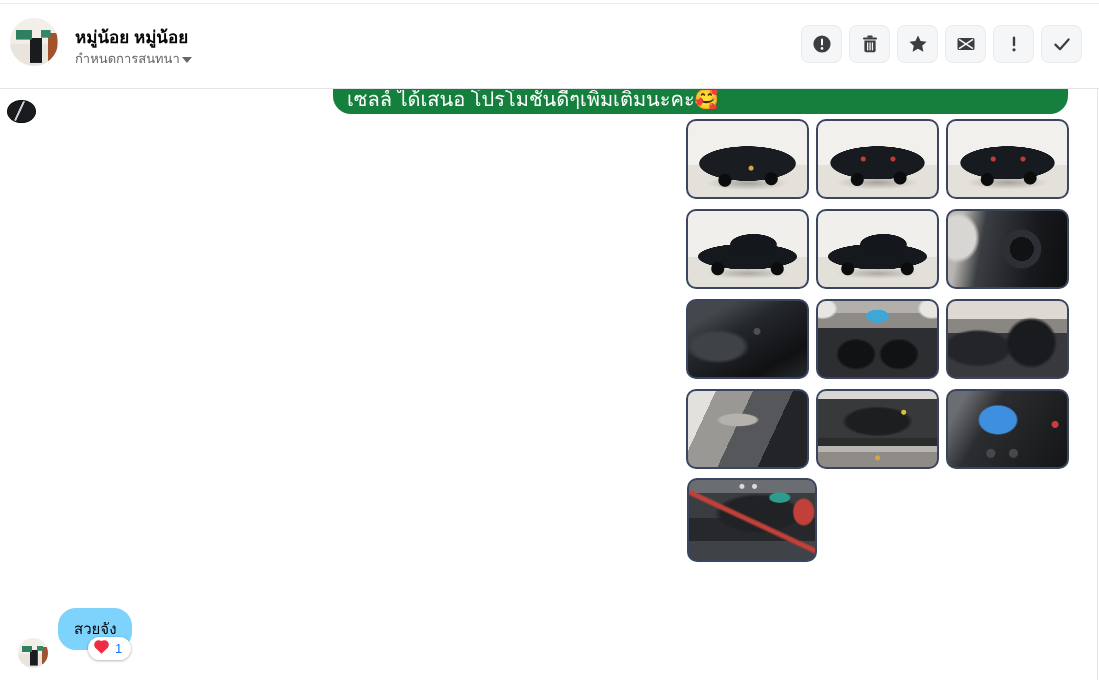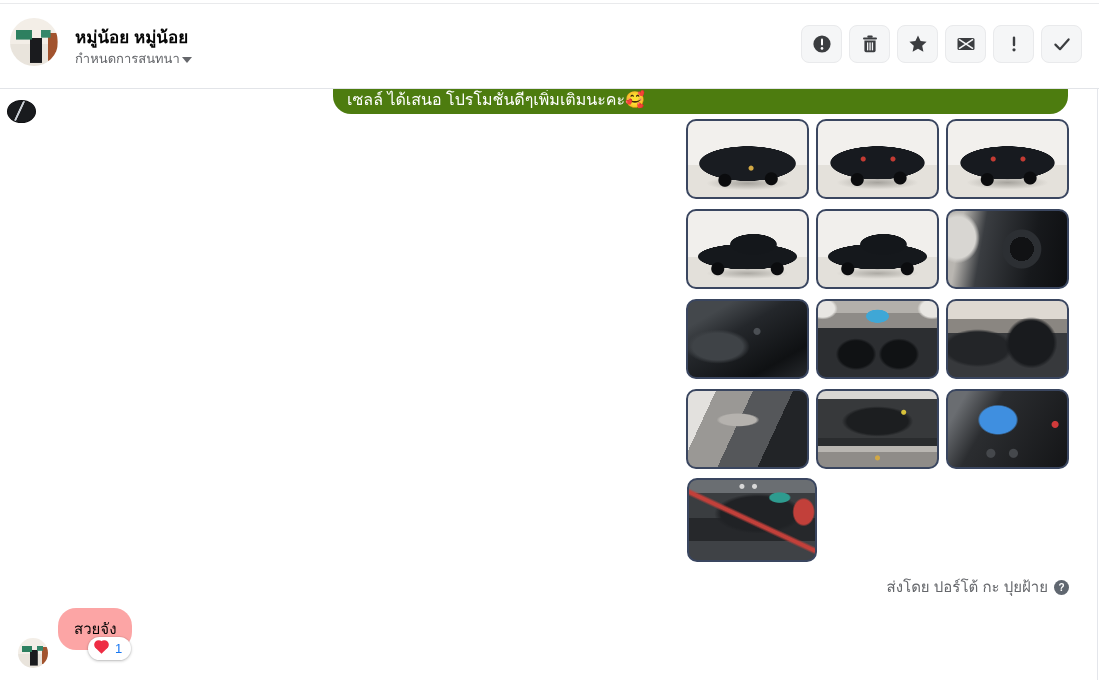--- a/index.html
+++ b/index.html
@@ -27,23 +27,23 @@
   .act-btn{width:41px;height:38px;border-radius:8px;background:#f5f6f7;border:1px solid #e9eaec;
            display:flex;align-items:center;justify-content:center;cursor:pointer;box-sizing:border-box;}
   .act-btn svg{display:block;}
 
   
   .content{position:absolute;top:89px;left:0;right:0;bottom:0;background:#fff;overflow:hidden;}
   .right-divider{position:absolute;top:0;bottom:0;right:1px;width:1px;background:#e4e6eb;}
   .mini-logo{position:absolute;left:7px;top:11px;width:29px;height:23px;border-radius:50%;
     background:linear-gradient(115deg,transparent 40%,#c9ced4 42% 46%,transparent 48%),#191b1e;
     border:1px solid #0e0f11;box-sizing:border-box;}
-  .bubble-out{position:absolute;left:333px;top:-16px;width:735px;height:41px;background:#4d7c0f;
+  .bubble-out{position:absolute;left:333px;top:-16px;width:735px;height:41px;background:#15803d;
     border-radius:18px;color:#fff;display:flex;align-items:flex-end;
-    padding:0 14px 5px;box-sizing:border-box;font-size:16px;line-height:19px;cursor:pointer;}
+    padding:0 14px 5px;box-sizing:border-box;font-size:20px;line-height:19px;cursor:pointer;}
   .bubble-out .txt{white-space:nowrap;overflow:hidden;}
 
   .photo-grid{position:absolute;left:686px;top:30px;display:grid;
     grid-template-columns:repeat(3,123px);grid-auto-rows:80px;column-gap:7px;row-gap:10px;}
   .ph{box-sizing:border-box;border:2px solid #3a4660;border-radius:10px;cursor:pointer;
       background-color:#e8e6e2;}
   .ph-single{position:absolute;left:687px;top:389px;width:130px;height:84px;}
 
   
   .k-truck-front{background:
@@ -108,21 +108,21 @@
     radial-gradient(circle 3px at 52% 8%,#d8d8d8 0 2px,transparent 3px),
     linear-gradient(25deg,transparent 46%,#c2403a 48% 50%,transparent 52%),
     radial-gradient(ellipse 35% 25% at 55% 42%,#202225 0 85%,transparent 100%),
     linear-gradient(180deg,#6a6e72 0 16%,#3a3d40 16% 48%,#26282b 48% 76%,#3f4246 76% 100%);}
 
   .sent-by{position:absolute;top:486px;right:30px;display:flex;align-items:center;gap:6px;
            font-size:15px;color:#65676b;}
   .help-circle{width:15px;height:15px;border-radius:50%;background:#606770;color:#fff;
     font-size:10px;font-weight:bold;display:flex;align-items:center;justify-content:center;cursor:pointer;}
 
-  .bubble-in{position:absolute;left:58px;top:519px;background:#fca5a5;border-radius:18px;
+  .bubble-in{position:absolute;left:58px;top:519px;background:#7dd3fc;border-radius:18px;
              padding:9px 16px;font-size:15px;color:#050505;cursor:pointer;}
   .reaction{position:absolute;left:88px;top:548px;background:#fff;border-radius:12px;
     box-shadow:0 1px 3px rgba(0,0,0,.25),0 0 0 1px rgba(0,0,0,.04);
     padding:4px 9px 4px 6px;display:flex;align-items:center;gap:6px;cursor:pointer;}
   .reaction .cnt{font-size:13px;color:#1877f2;}
   .heart{position:relative;width:9px;height:9px;background:#ee2d44;transform:rotate(45deg);
          margin:0 3px 3px 3px;}
   .heart::before,.heart::after{content:"";position:absolute;width:9px;height:9px;border-radius:50%;
          background:#ee2d44;}
   .heart::before{left:-4.5px;top:0;}
@@ -217,24 +217,20 @@
         <div class="ph k-cockpit-wheel" title="steering wheel close-up"></div>
         <div class="ph k-console" title="gear shifter and console"></div>
         <div class="ph k-dashboard" title="full dashboard interior"></div>
         <div class="ph k-cabin-seats" title="cabin seats"></div>
         <div class="ph k-door-panel" title="door panel"></div>
         <div class="ph k-engine-bay" title="engine bay"></div>
         <div class="ph k-radio" title="radio display screen"></div>
       </div>
     <div class="ph ph-single k-battery" title="car battery"></div>
 
-    <div class="sent-by">
-      <span>ส่งโดย ปอร์โต้ กะ ปุยฝ้าย</span>
-      <span class="help-circle">?</span>
-    </div>
 
     <div class="bubble-in">
       <span>สวยจัง</span>
     </div>
     <div class="reaction">
       <span class="heart"></span>
       <span class="cnt">1</span>
     </div>
     <div class="avatar-room avatar-sm" style="position:absolute;"></div>
 

